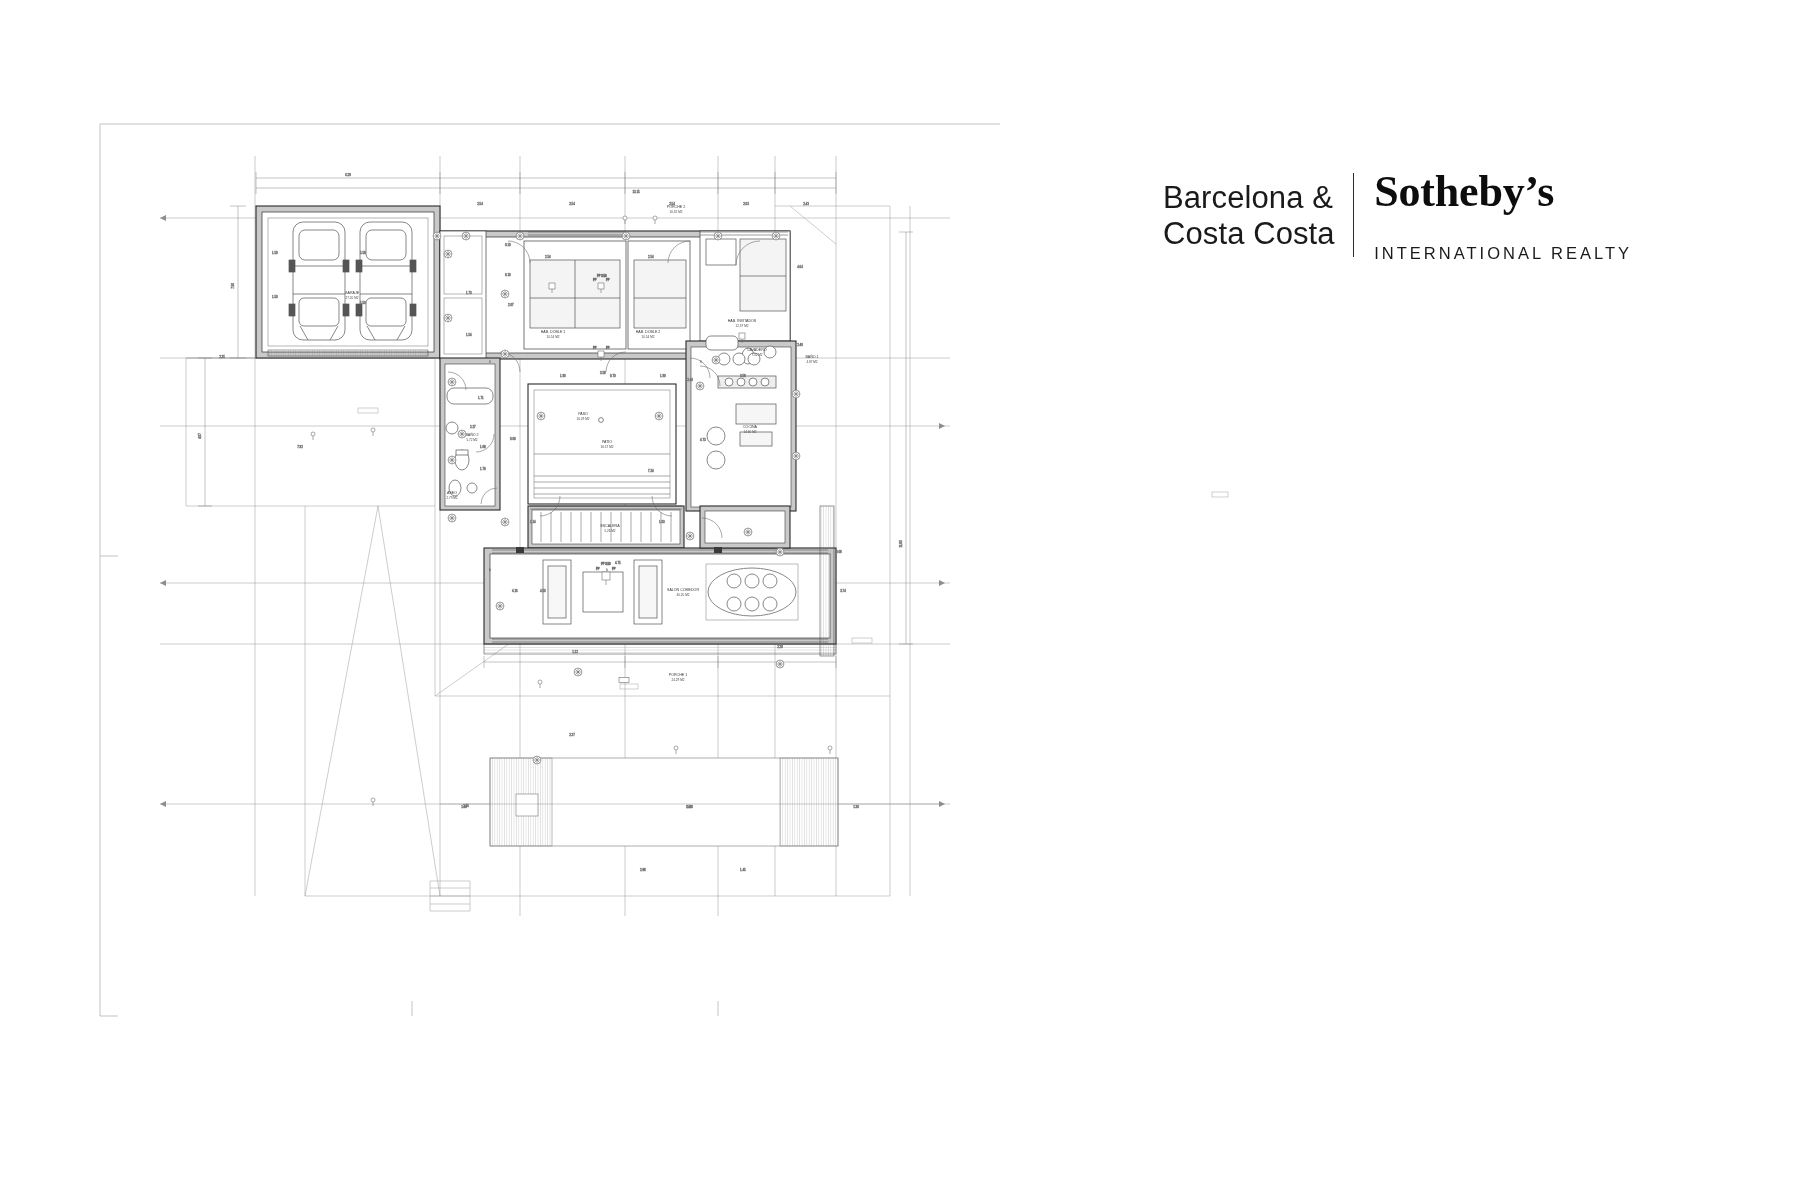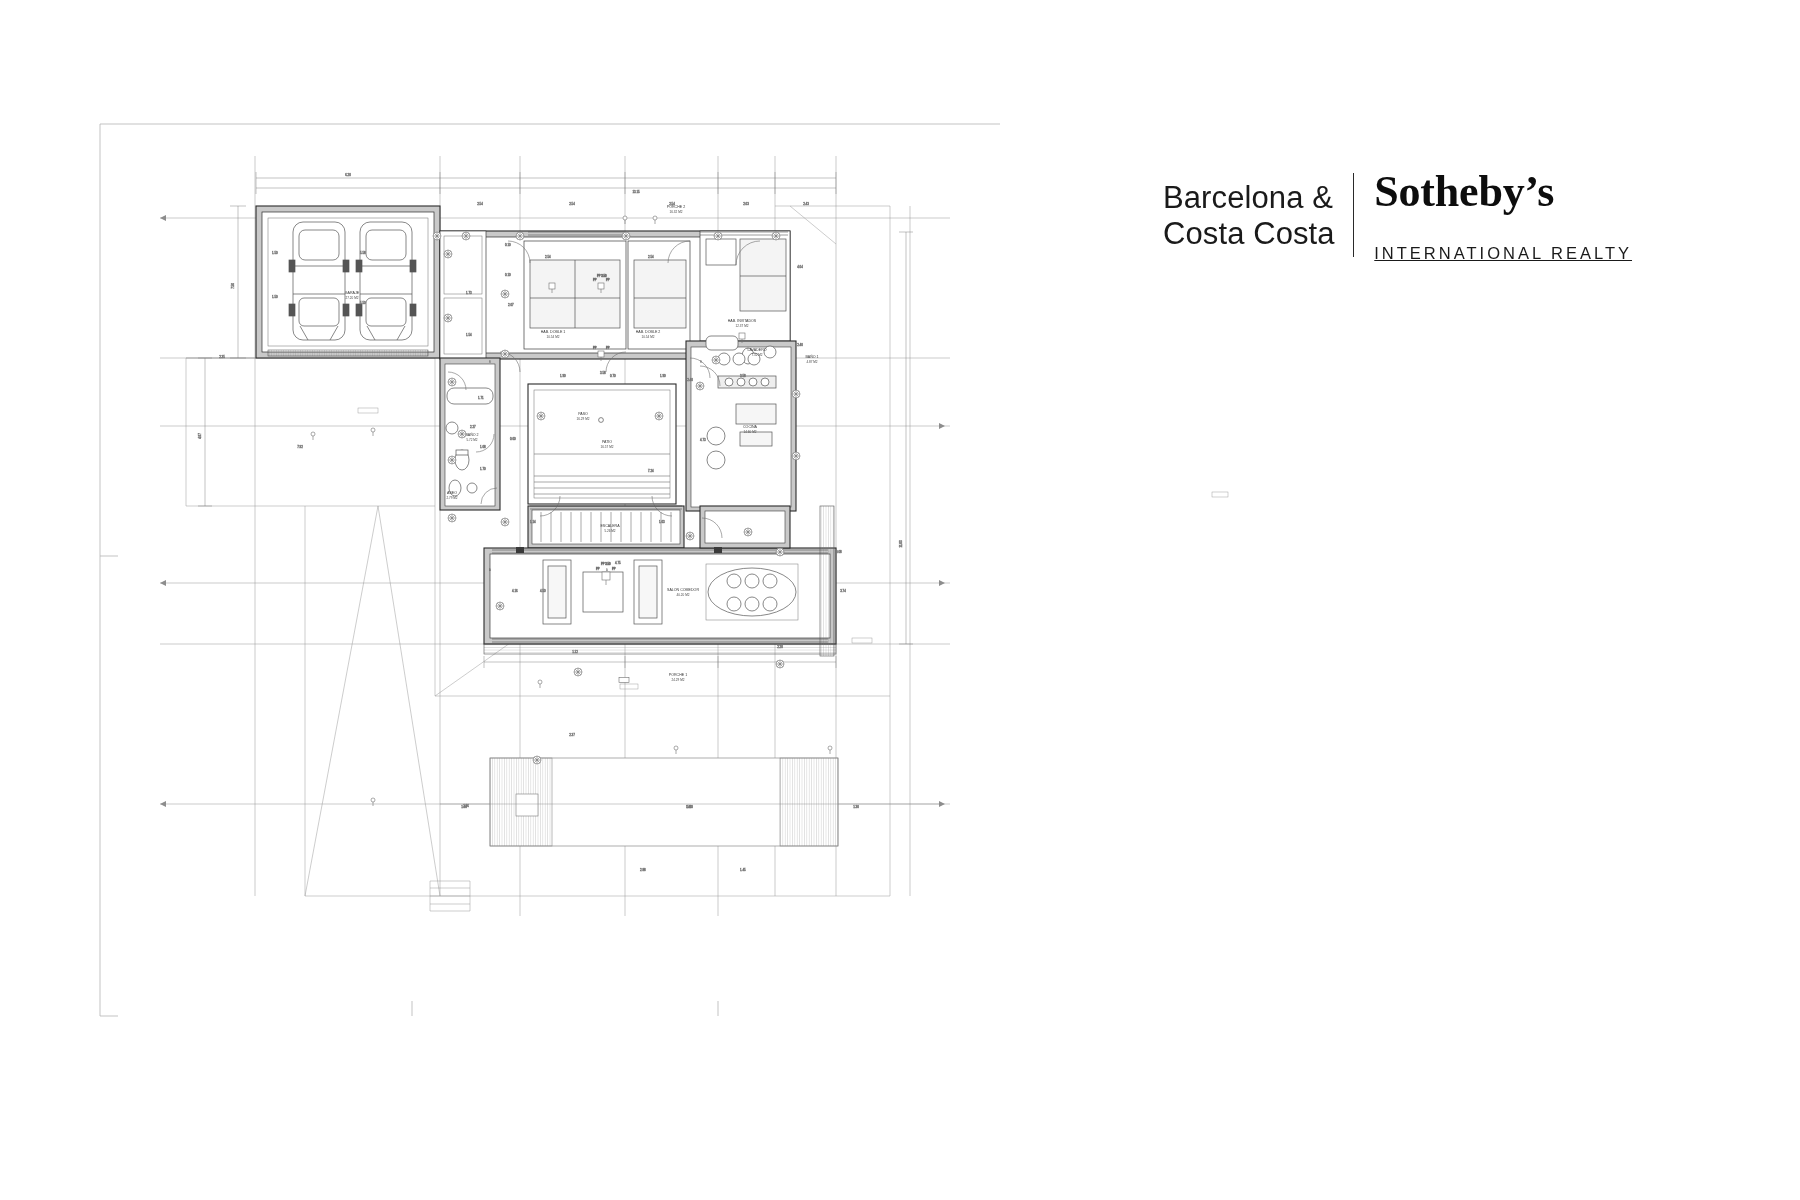--- a/index.html
+++ b/index.html
@@ -32,21 +32,21 @@
     gap:24px;
   }
   #brand .right .sname{
     font-family:"Liberation Serif", serif;
     font-size:44px;line-height:46px;font-weight:700;letter-spacing:-.2px;
     color:#0d0d0d;white-space:nowrap;
   }
   #brand .right .sub{
     font-family:"Liberation Sans", sans-serif;
     font-size:16.5px;line-height:20px;letter-spacing:3.0px;font-weight:400;
-    color:#1a1a1a;white-space:nowrap;margin-top:4px;text-decoration:underline;
+    color:#1a1a1a;white-space:nowrap;margin-top:4px;
   }
 
   
   #plan{position:absolute;left:0;top:0;width:1800px;height:1200px;}
   svg{display:block;}
   .hair{stroke:#9a9a9a;stroke-width:.5;fill:none;}
   .thin{stroke:#6e6e6e;stroke-width:.6;fill:none;}
   .wall{stroke:#2b2b2b;stroke-width:1.1;fill:#c9c9c9;}
   .furn{stroke:#555;stroke-width:.7;fill:none;}
   .furnf{stroke:#555;stroke-width:.7;fill:#f4f4f4;}

